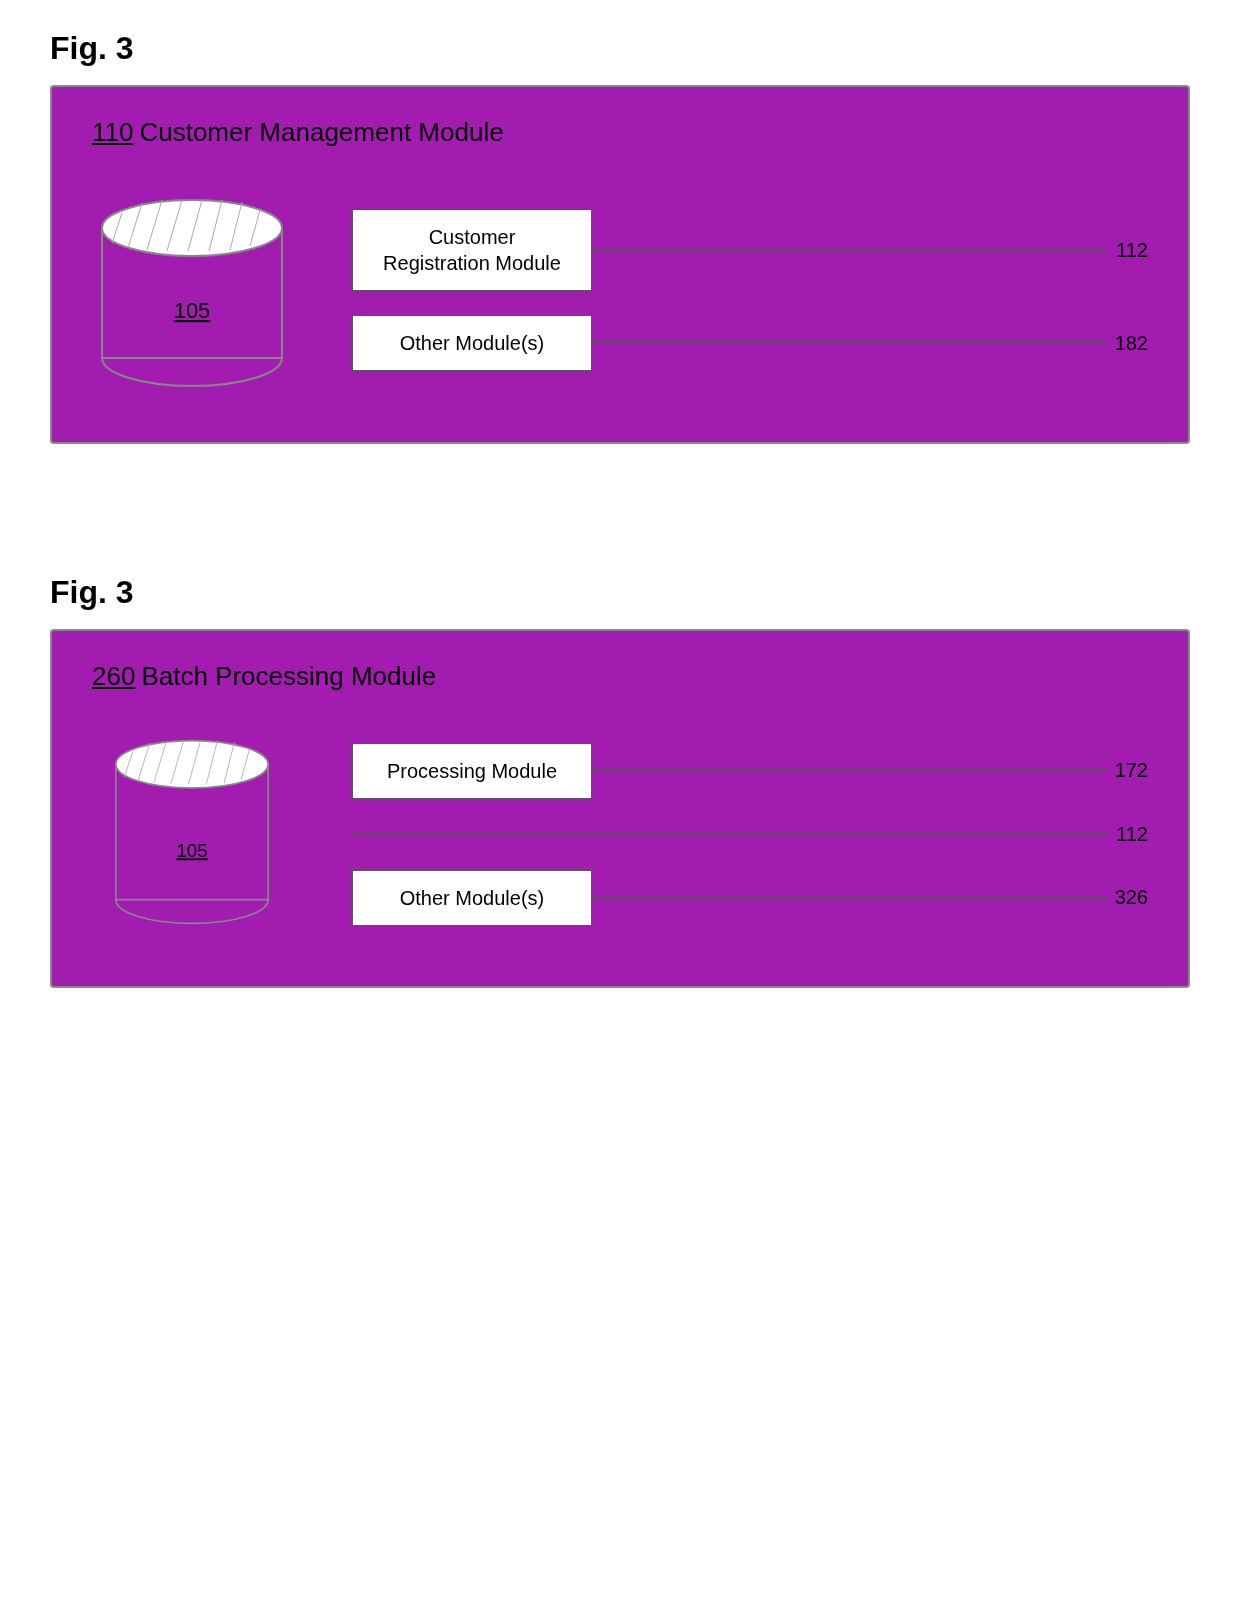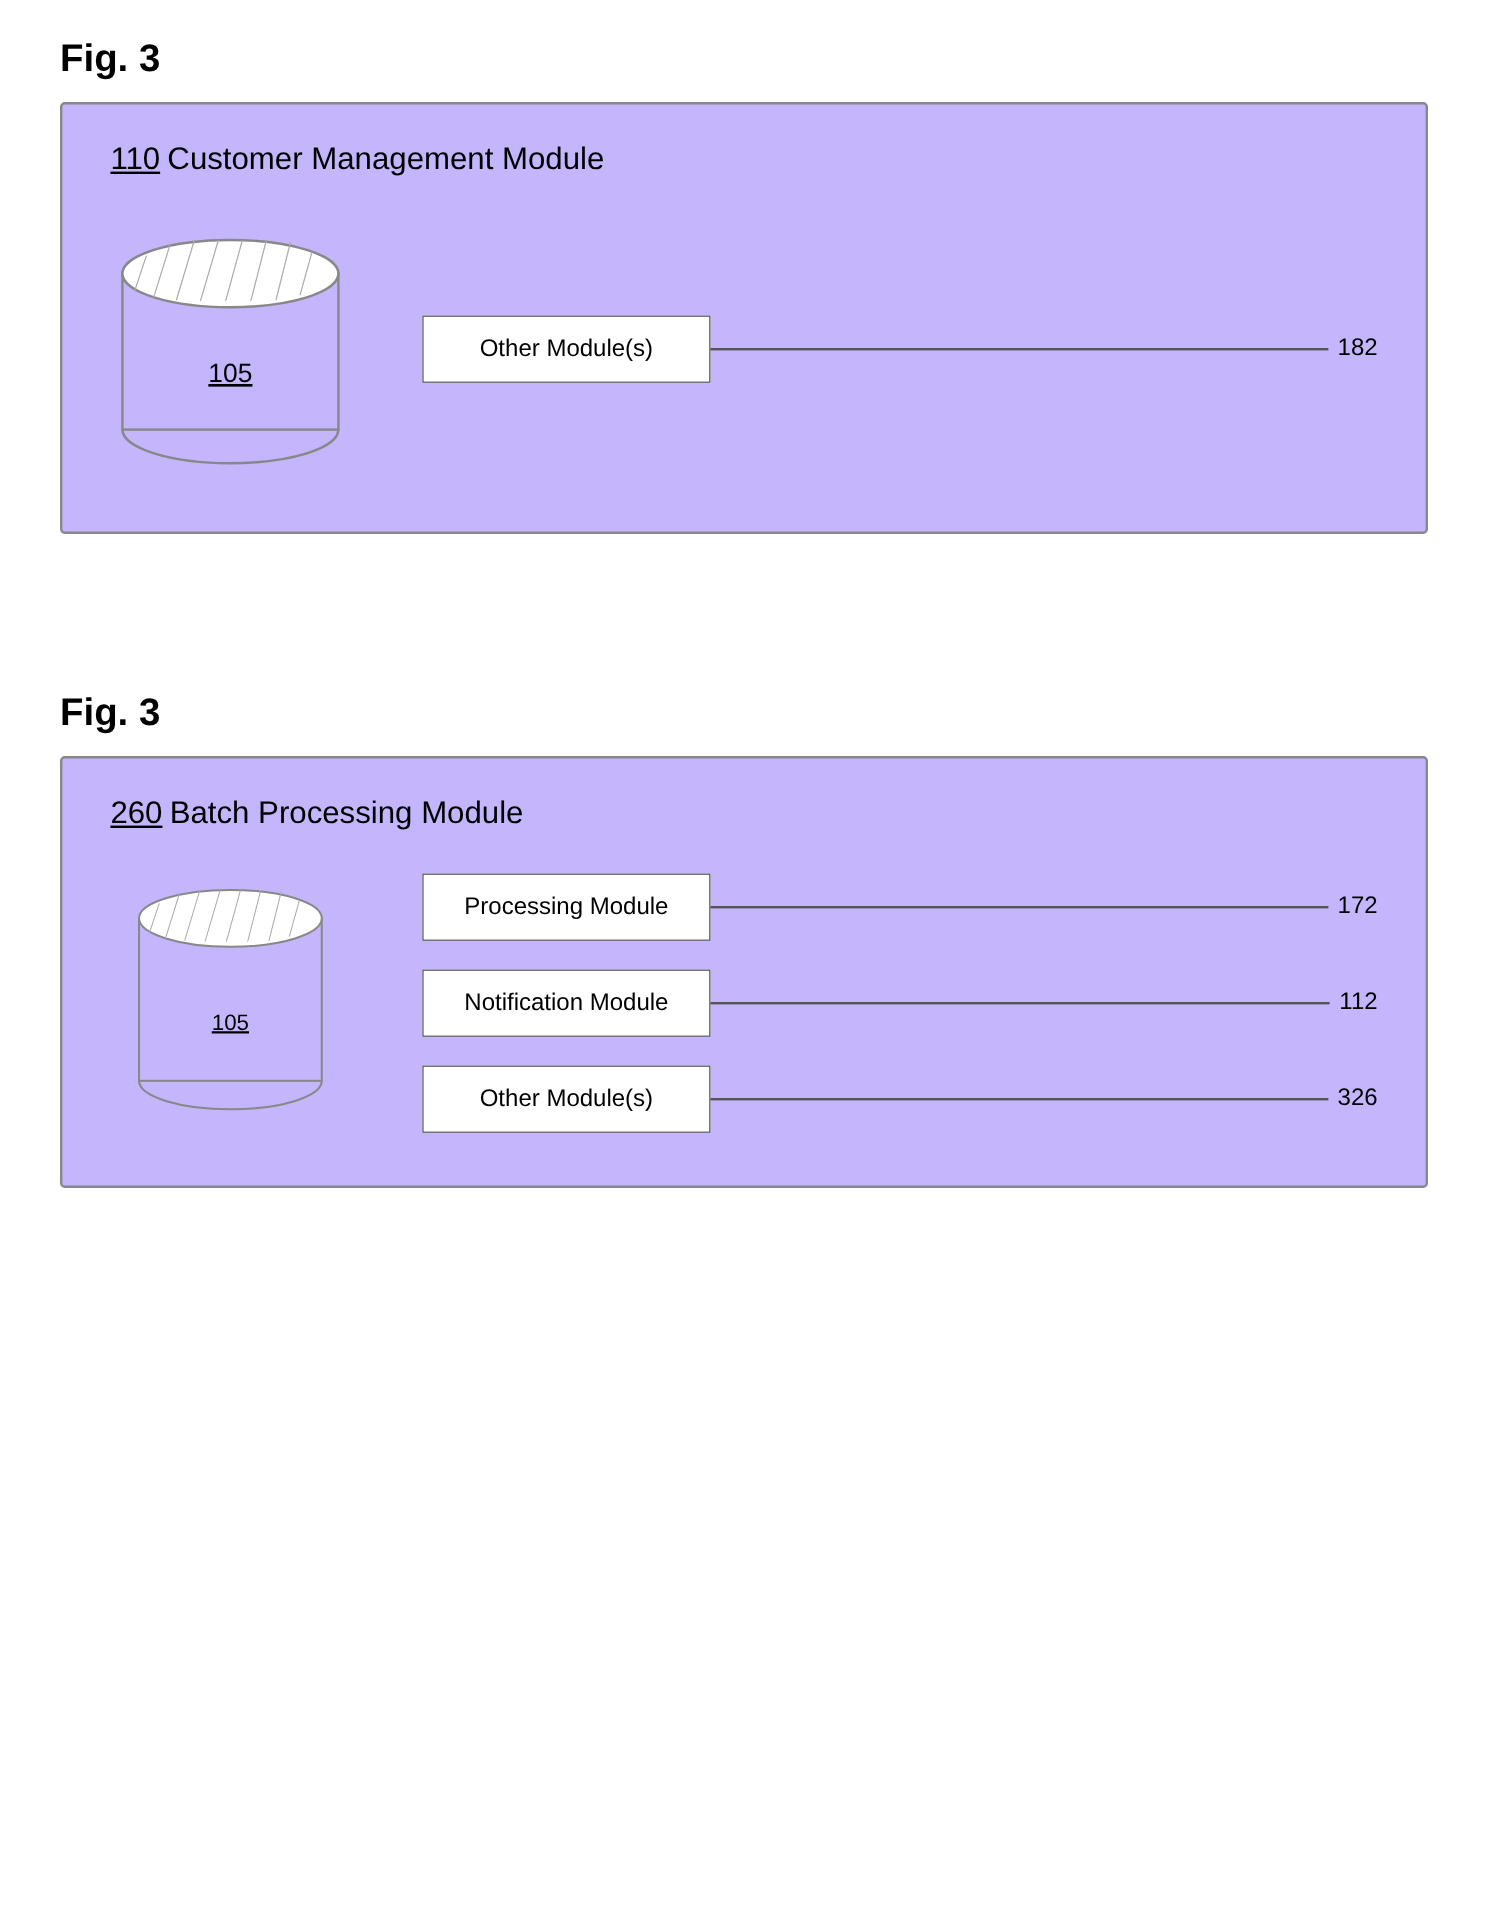--- a/index.html
+++ b/index.html
@@ -18,21 +18,21 @@
       font-weight: bold;
       margin-bottom: 18px;
       color: #000;
     }
 
     .diagram-container {
       border: 2px solid #888;
       border-radius: 4px;
       padding: 30px 40px 40px 40px;
       position: relative;
-      background: #c4b5fd;
+      background: #a21caf;
       margin-bottom: 70px;
     }
 
     .module-title {
       font-size: 26px;
       font-weight: normal;
       margin-bottom: 30px;
       color: #000;
     }
 
@@ -127,20 +127,25 @@
         <line x1="130" y1="22" x2="117" y2="73" stroke="#aaa" stroke-width="1"></line>
         <line x1="150" y1="24" x2="138" y2="72" stroke="#aaa" stroke-width="1"></line>
         <line x1="168" y1="32" x2="158" y2="68" stroke="#aaa" stroke-width="1"></line>
 
         <text x="100" y="140" text-anchor="middle" font-size="22" text-decoration="underline" fill="#000">105</text>
       </svg>
     </div>
 
     <div class="modules-list">
       <div class="module-row">
+        <div class="module-box">Customer<br>Registration Module</div>
+        <div class="connector-line"></div>
+        <span class="ref-tag">112</span>
+      </div>
+      <div class="module-row">
         <div class="module-box">Other Module(s)</div>
         <div class="connector-line"></div>
         <span class="ref-tag">182</span>
       </div>
     </div>
   </div>
 </div>
 
 <div class="spacer"></div>
 
@@ -170,21 +175,20 @@
       </svg>
     </div>
 
     <div class="modules-list">
       <div class="module-row">
         <div class="module-box">Processing Module</div>
         <div class="connector-line"></div>
         <span class="ref-tag">172</span>
       </div>
       <div class="module-row">
-        <div class="module-box">Notification Module</div>
         <div class="connector-line"></div>
         <span class="ref-tag">112</span>
       </div>
       <div class="module-row">
         <div class="module-box">Other Module(s)</div>
         <div class="connector-line"></div>
         <span class="ref-tag">326</span>
       </div>
     </div>
   </div>

